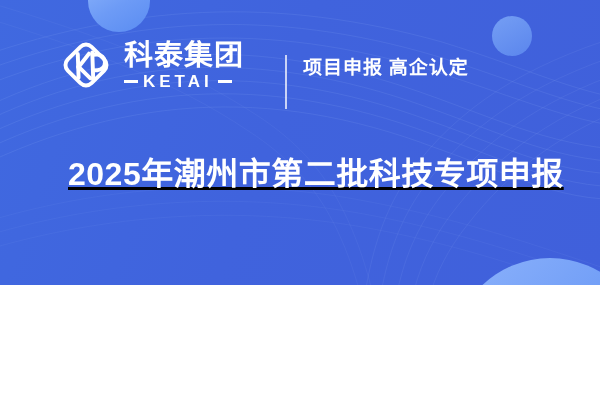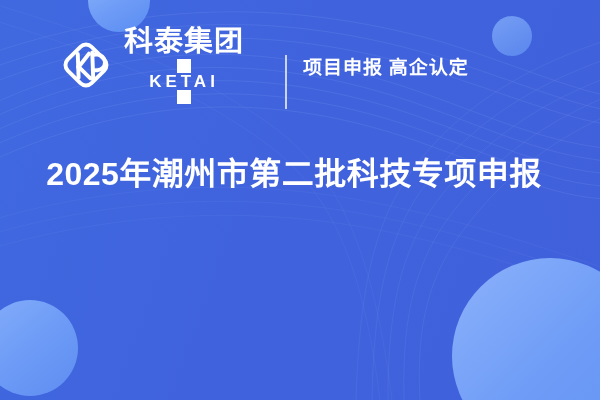--- a/index.html
+++ b/index.html
@@ -3,25 +3,24 @@
 <meta charset="utf-8">
 <style>
   html, body {
     margin: 0;
     padding: 0;
     background: #ffffff;
   }
   #banner {
     position: relative;
     width: 600px;
-    height: 400px;
+    height: 285px;
     overflow: hidden;
     font-family: "Liberation Sans", "DejaVu Sans", sans-serif;
     background: linear-gradient(110deg, #4069e0 0%, #4063dd 45%, #4060db 100%);
-    text-align: center;
   }
 
   
   .bg-layer {
     position: absolute;
     inset: 0;
     pointer-events: none;
   }
   .curves {
     position: absolute;
@@ -92,21 +91,20 @@
     font-size: 29px;
     font-weight: bold;
     letter-spacing: 1px;
     line-height: 1.05;
     white-space: nowrap;
   }
   .logo-en-row {
     display: flex;
     align-items: center;
     margin-top: 3px;
-    flex-direction: column;
   }
   .logo-dash {
     width: 14px;
     height: 3px;
     background: #ffffff;
     flex: 0 0 14px;
   }
   .logo-en {
     color: #ffffff;
     font-size: 17px;
@@ -148,24 +146,25 @@
     font-weight: bold;
     letter-spacing: 1px;
     line-height: 1.1;
     margin-top: 16px;
     white-space: nowrap;
   }
 
   
   .headline {
     position: absolute;
-    left: 44px;
+    left: 68px;
     top: 152px;
     width: 500px;
     z-index: 5;
+    text-decoration: underline;
   }
   .headline-line {
     color: #ffffff;
     font-size: 32px;
     font-weight: bold;
     letter-spacing: 0.5px;
     line-height: 1.42;
     white-space: nowrap;
   }
 </style>

